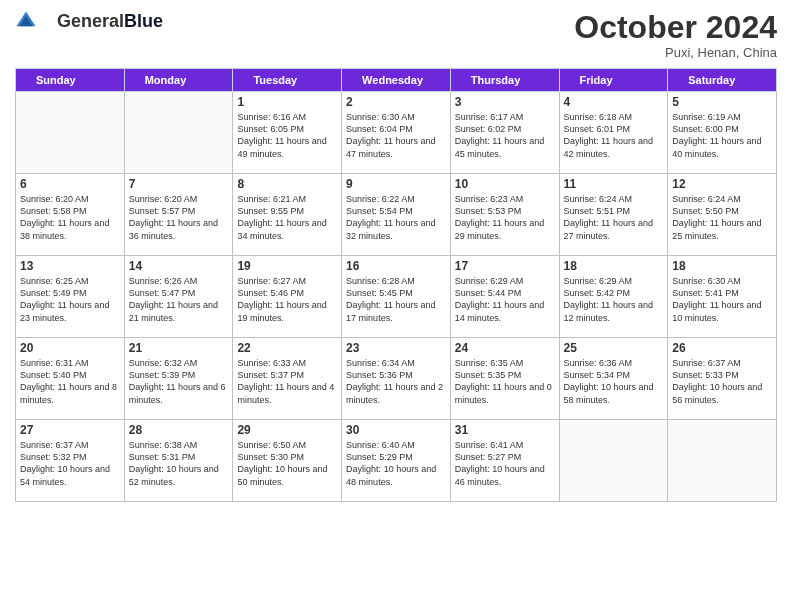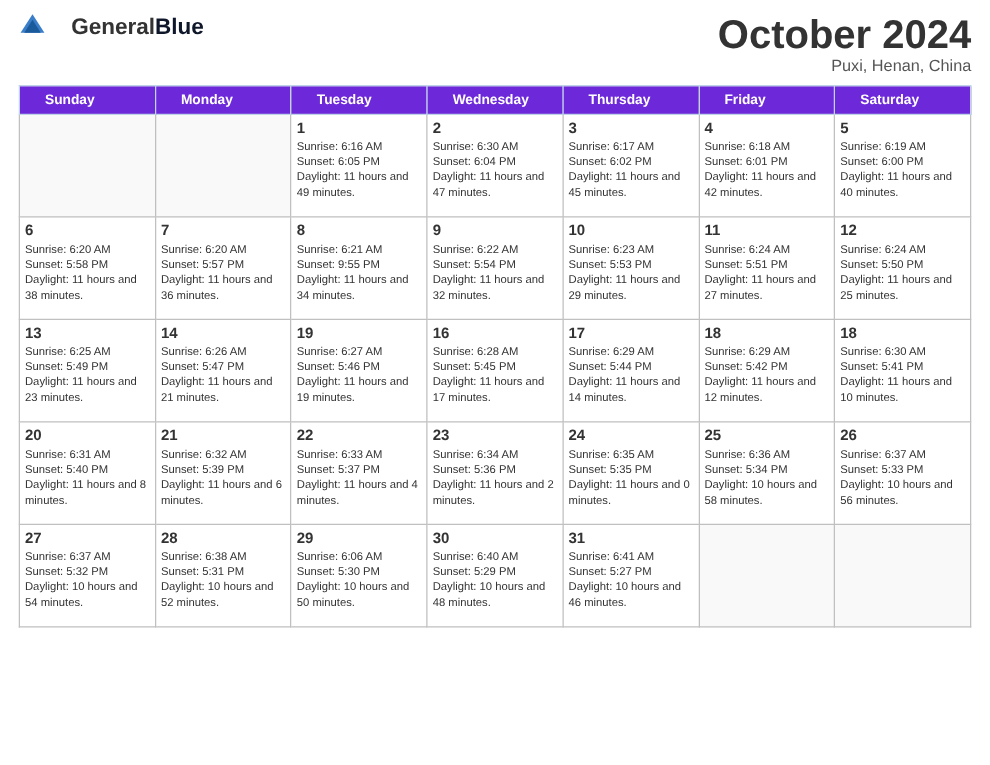--- a/index.html
+++ b/index.html
@@ -303,21 +303,21 @@
 Daylight: 10 hours and 54 minutes.</div>
           </td>
           <td>
             <span class="day-number">28</span>
             <div class="day-info">Sunrise: 6:38 AM
 Sunset: 5:31 PM
 Daylight: 10 hours and 52 minutes.</div>
           </td>
           <td>
             <span class="day-number">29</span>
-            <div class="day-info">Sunrise: 6:06 AM
+            <div class="day-info">Sunrise: 6:50 AM
 Sunset: 5:30 PM
 Daylight: 10 hours and 50 minutes.</div>
           </td>
           <td>
             <span class="day-number">30</span>
             <div class="day-info">Sunrise: 6:40 AM
 Sunset: 5:29 PM
 Daylight: 10 hours and 48 minutes.</div>
           </td>
           <td>

